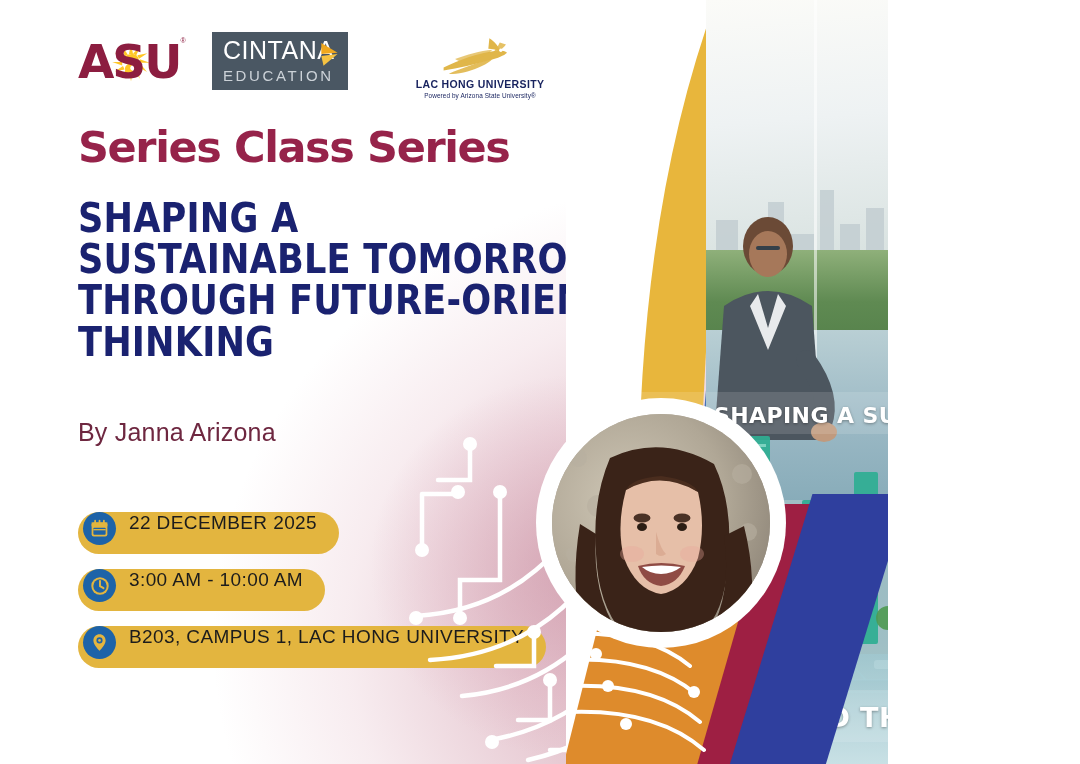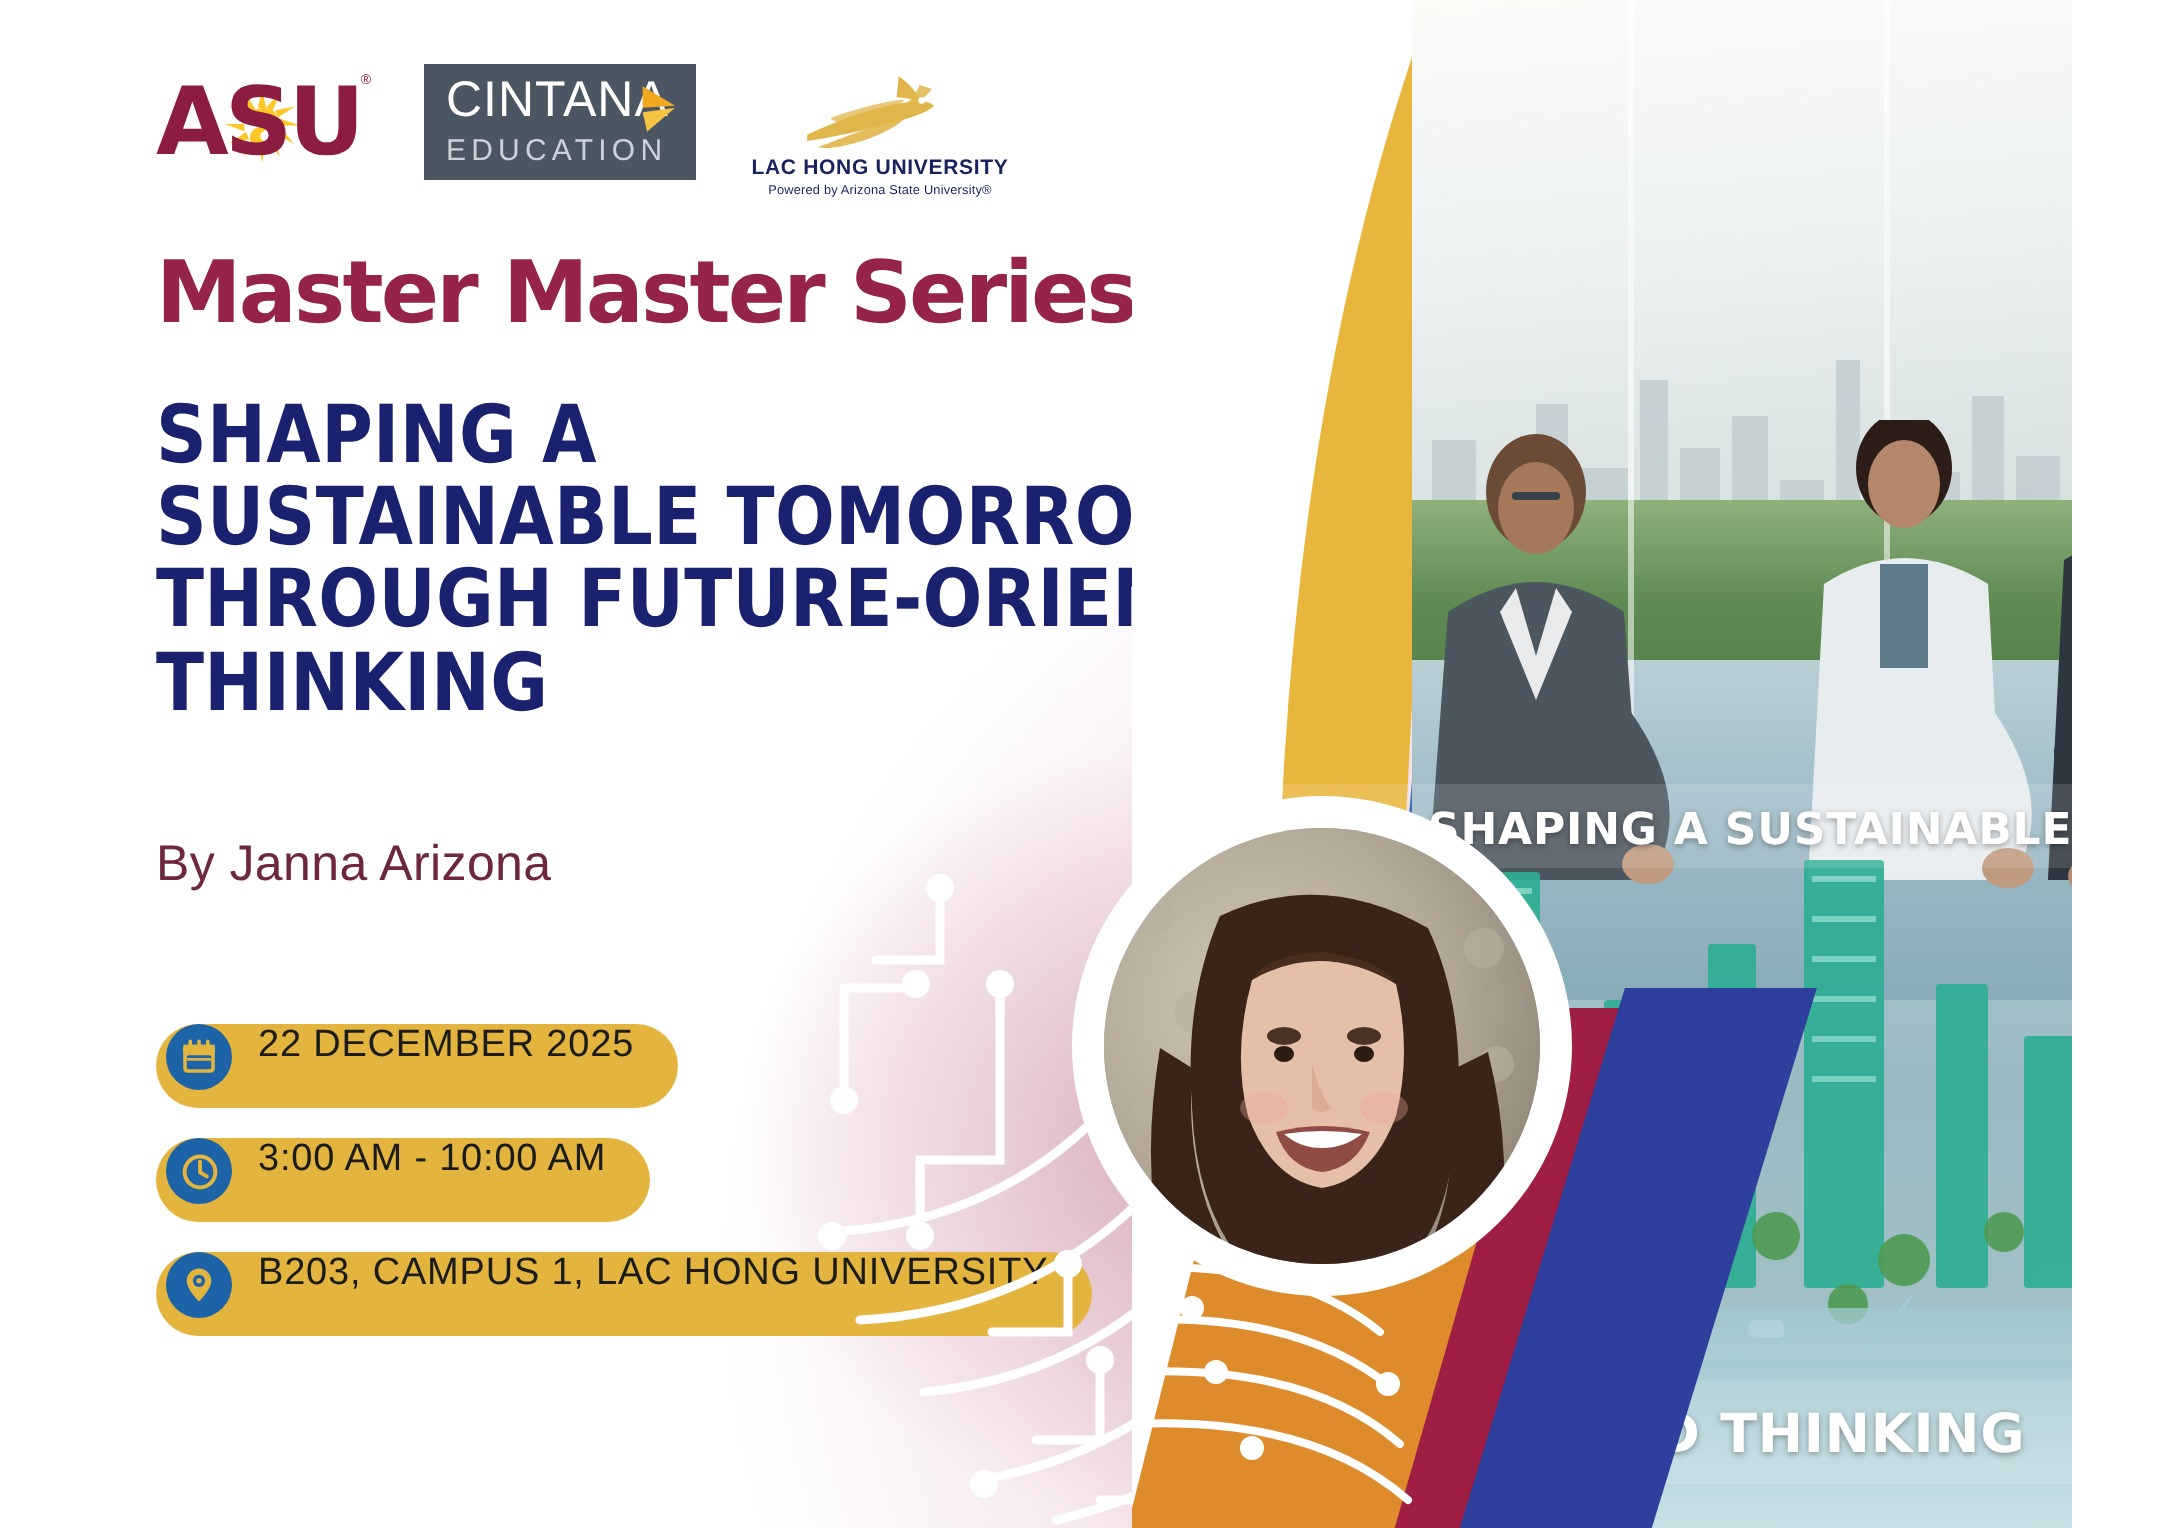--- a/index.html
+++ b/index.html
@@ -1,18 +1,18 @@
 <!DOCTYPE html>
 <html><head>
 <meta charset="utf-8">
 <style>
   html,body{margin:0;padding:0;background:#ffffff;}
   body{width:1080px;height:764px;overflow:hidden;font-family:"Liberation Sans",sans-serif;}
 
-  #poster{position:relative;width:1036px;height:764px;overflow:hidden;background:#ffffff;}
+  #poster{position:relative;width:888px;height:764px;overflow:hidden;background:#ffffff;}
 
   
   .bg-base{position:absolute;inset:0;background:#ffffff;}
   .bg-pink{position:absolute;right:0;bottom:0;width:760px;height:700px;
     background:radial-gradient(ellipse 620px 560px at 78% 82%,
        rgba(196,128,150,.62) 0%, rgba(206,146,164,.48) 34%,
        rgba(226,182,195,.26) 60%, rgba(255,255,255,0) 82%);}
   .bg-pink2{position:absolute;left:360px;top:330px;width:420px;height:430px;
     background:radial-gradient(ellipse 260px 240px at 52% 55%,
        rgba(190,120,142,.42) 0%, rgba(214,160,178,.22) 55%, rgba(255,255,255,0) 80%);}
@@ -25,21 +25,21 @@
     letter-spacing:-2px;color:#8C1D40;line-height:1;position:relative;z-index:3;}
   .asu-sun{position:absolute;left:33px;top:9px;width:40px;height:40px;z-index:2;}
   .asu-reg{font-size:7px;color:#8C1D40;align-self:flex-start;margin-top:4px;}
 
   .cintana-logo{width:136px;height:58px;background:#4A5763;
      display:flex;flex-direction:column;justify-content:center;position:relative;padding-left:11px;box-sizing:border-box;}
   .cintana-word{color:#ffffff;font-size:25px;letter-spacing:.5px;line-height:1;font-weight:400;}
   .cintana-sub{color:#ccd2d8;font-size:15px;letter-spacing:2.6px;margin-top:4px;}
   .cintana-mark{position:absolute;right:7px;top:10px;width:22px;height:26px;}
 
-  .lh-logo{width:132px;height:76px;display:flex;flex-direction:column;align-items:center;justify-content:flex-end;}
+  .lh-logo{width:132px;height:76px;display:flex;flex-direction:column;align-items:center;justify-content:flex-end;margin-left:40px;}
   .lh-mark{width:104px;height:42px;margin-bottom:1px;}
   .lh-name{font-size:10.5px;font-weight:bold;color:#17225E;letter-spacing:.35px;line-height:1.1;}
   .lh-sub{font-size:6.4px;color:#17225E;letter-spacing:.1px;margin-top:1.5px;}
 
   
   .series{position:absolute;left:78px;top:126px;font-family:"DejaVu Sans",sans-serif;
     font-weight:bold;font-size:43px;letter-spacing:-1.4px;color:#96234A;line-height:1;}
 
   .title{position:absolute;left:78px;top:198px;width:500px;
     font-family:"DejaVu Sans",sans-serif;font-weight:bold;color:#1A2270;
@@ -161,21 +161,21 @@
           <path d="M52 44 C74 36 100 28 124 26 C116 34 102 42 84 48 C72 52 60 50 52 44 Z" opacity=".75"></path>
           <path d="M40 72 C66 62 96 50 124 44 C114 54 96 62 76 68 C62 72 48 74 40 72 Z" opacity=".9"></path>
           <circle cx="140" cy="27" r="3.2" fill="#ffffff"></circle>
         </g>
       </svg>
       <span class="lh-name">LAC HONG UNIVERSITY</span>
       <span class="lh-sub">Powered by Arizona State University®</span>
     </div>
   </div>
 
-  <div class="series">Master Master Series</div>
+  <div class="series">Series Class Series</div>
 
   <div class="title">
     <span class="ln">SHAPING A</span>
     <span class="ln">SUSTAINABLE TOMORROW</span>
     <span class="ln">THROUGH FUTURE-ORIENTED</span>
     <span class="ln">THINKING</span>
   </div>
 
   <div class="byline">By Janna Arizona</div>
 

